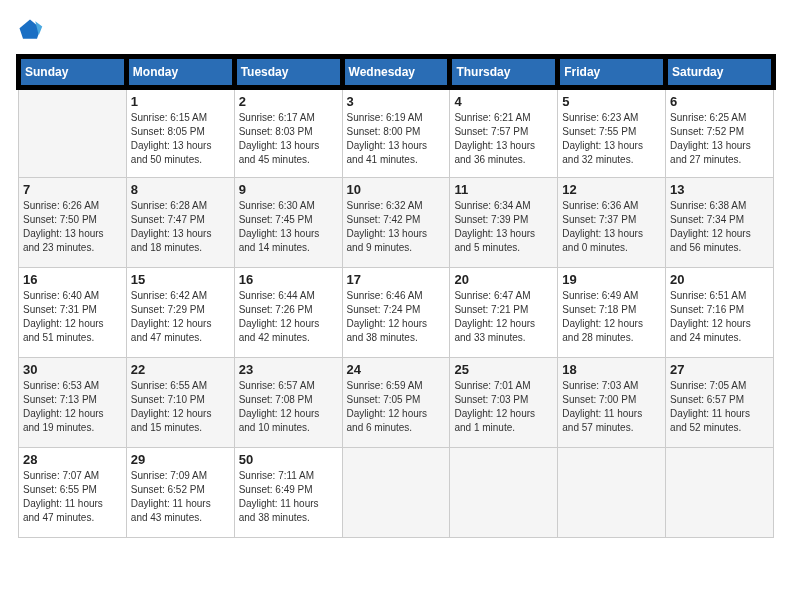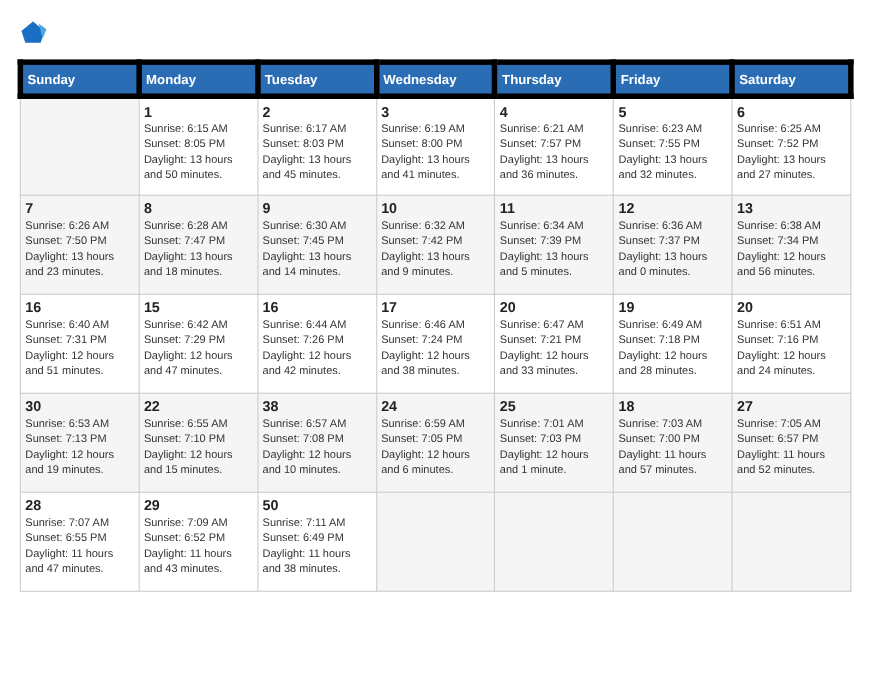--- a/index.html
+++ b/index.html
@@ -214,21 +214,21 @@
       <tr>
         <td>
           <div class="day-number">30</div>
           <div class="day-info">Sunrise: 6:53 AM<br>Sunset: 7:13 PM<br>Daylight: 12 hours and 19 minutes.</div>
         </td>
         <td>
           <div class="day-number">22</div>
           <div class="day-info">Sunrise: 6:55 AM<br>Sunset: 7:10 PM<br>Daylight: 12 hours and 15 minutes.</div>
         </td>
         <td>
-          <div class="day-number">38</div>
+          <div class="day-number">23</div>
           <div class="day-info">Sunrise: 6:57 AM<br>Sunset: 7:08 PM<br>Daylight: 12 hours and 10 minutes.</div>
         </td>
         <td>
           <div class="day-number">24</div>
           <div class="day-info">Sunrise: 6:59 AM<br>Sunset: 7:05 PM<br>Daylight: 12 hours and 6 minutes.</div>
         </td>
         <td>
           <div class="day-number">25</div>
           <div class="day-info">Sunrise: 7:01 AM<br>Sunset: 7:03 PM<br>Daylight: 12 hours and 1 minute.</div>
         </td>

